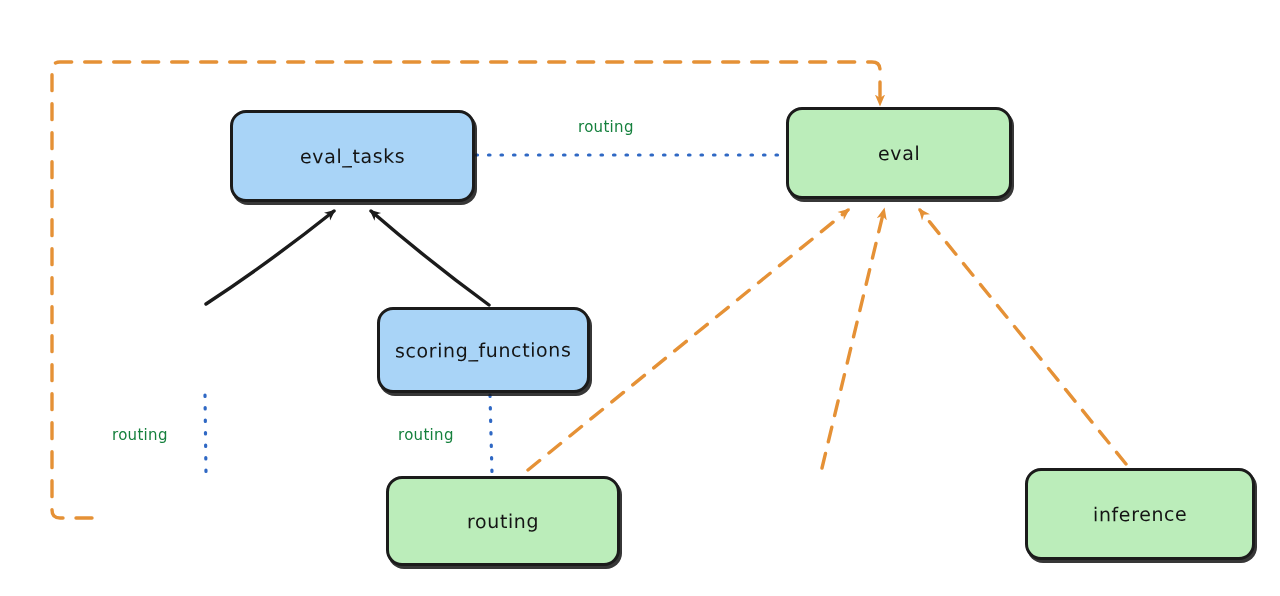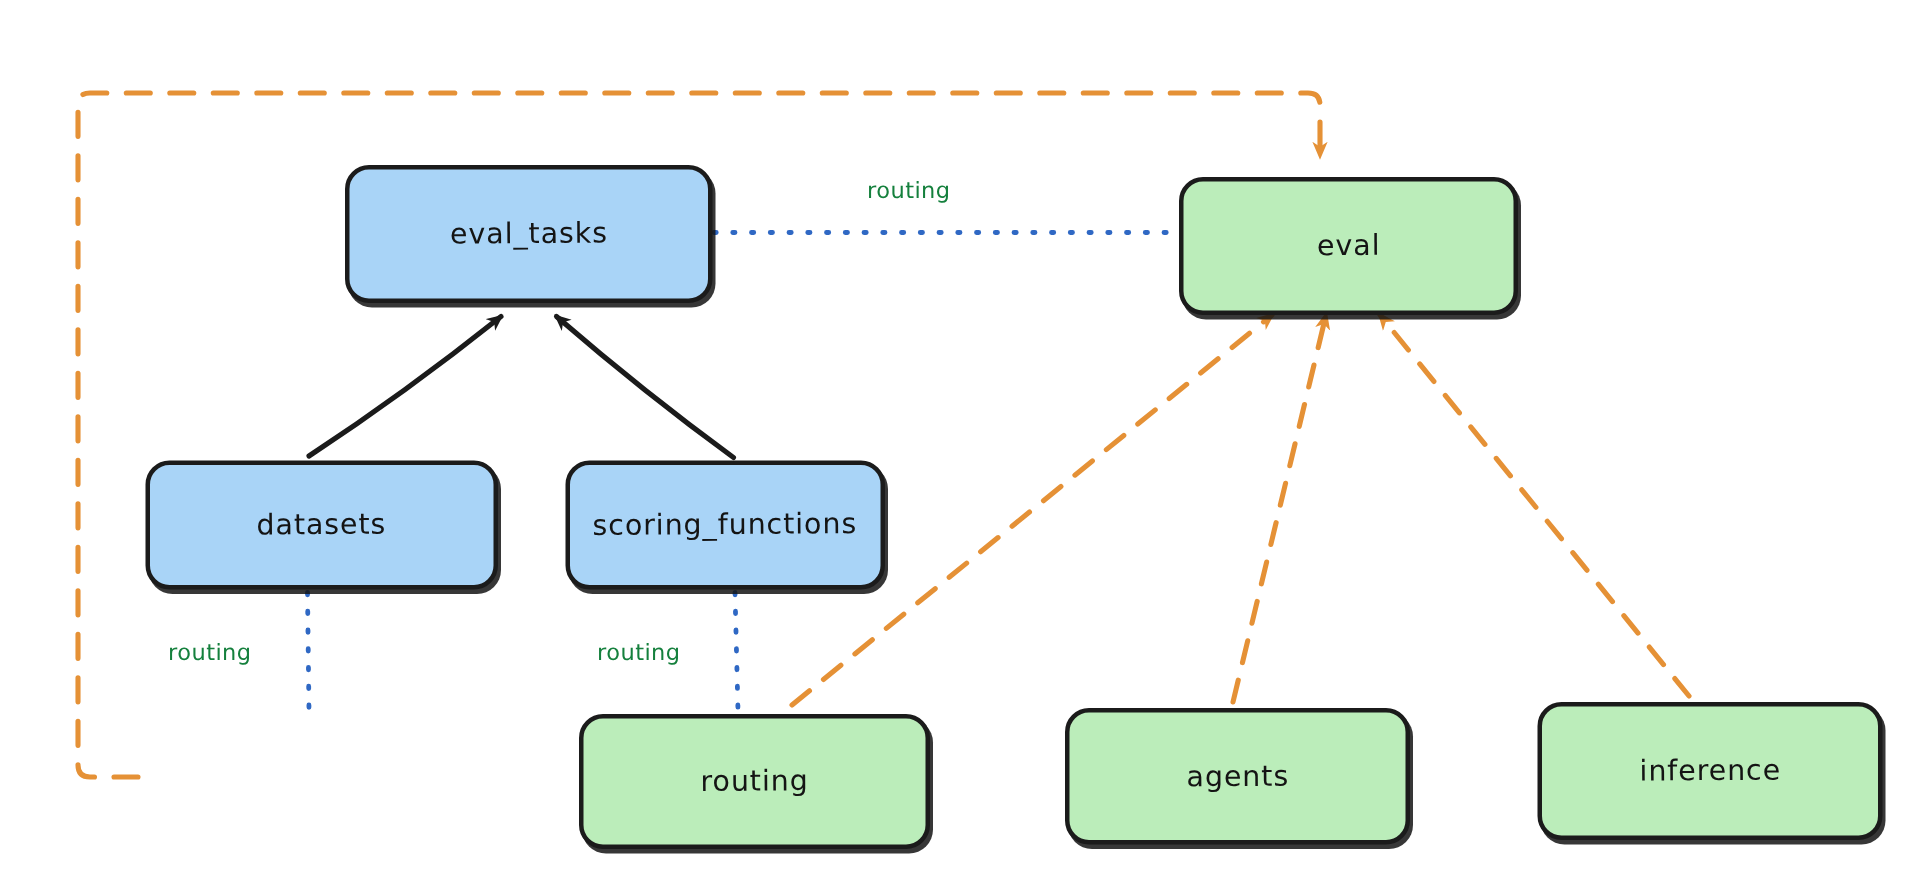--- a/index.html
+++ b/index.html
@@ -86,40 +86,34 @@
 
     <path d="M 822 468 L 884 210" fill="none" stroke="#e59136" stroke-width="3.4" stroke-linecap="round" stroke-dasharray="15 12" marker-end="url(#arrow-orange)"></path>
 
     <path d="M 1126 464 L 920 210" fill="none" stroke="#e59136" stroke-width="3.4" stroke-linecap="round" stroke-dasharray="15 12" marker-end="url(#arrow-orange)"></path>
   </svg>
 
   <div class="node blue" style="left:230px; top:110px; width:245px; height:92px;">
     <span class="node-label">eval_tasks</span>
   </div>
 
-  <div class="node green" style="left:786px; top:118px; width:226px; height:92px;">
+  <div class="node green" style="left:786px; top:107px; width:226px; height:92px;">
     <span class="node-label">eval</span>
   </div>
 
-  <div class="node blue" style="left:97px; top:307px; width:235px; height:86px;">
-    <span class="node-label">datasets</span>
-  </div>
 
   <div class="node blue" style="left:377px; top:307px; width:213px; height:86px;">
     <span class="node-label">scoring_functions</span>
   </div>
 
 
   <div class="node green" style="left:386px; top:476px; width:234px; height:90px;">
     <span class="node-label">routing</span>
   </div>
 
-  <div class="node green" style="left:710px; top:472px; width:230px; height:91px;">
-    <span class="node-label">agents</span>
-  </div>
 
   <div class="node green" style="left:1025px; top:468px; width:230px; height:92px;">
     <span class="node-label">inference</span>
   </div>
 
   <div class="edge-label" style="left:578px; top:118px;">routing</div>
 
   <div class="edge-label" style="left:112px; top:426px;">routing</div>
 
   <div class="edge-label" style="left:398px; top:426px;">routing</div>

